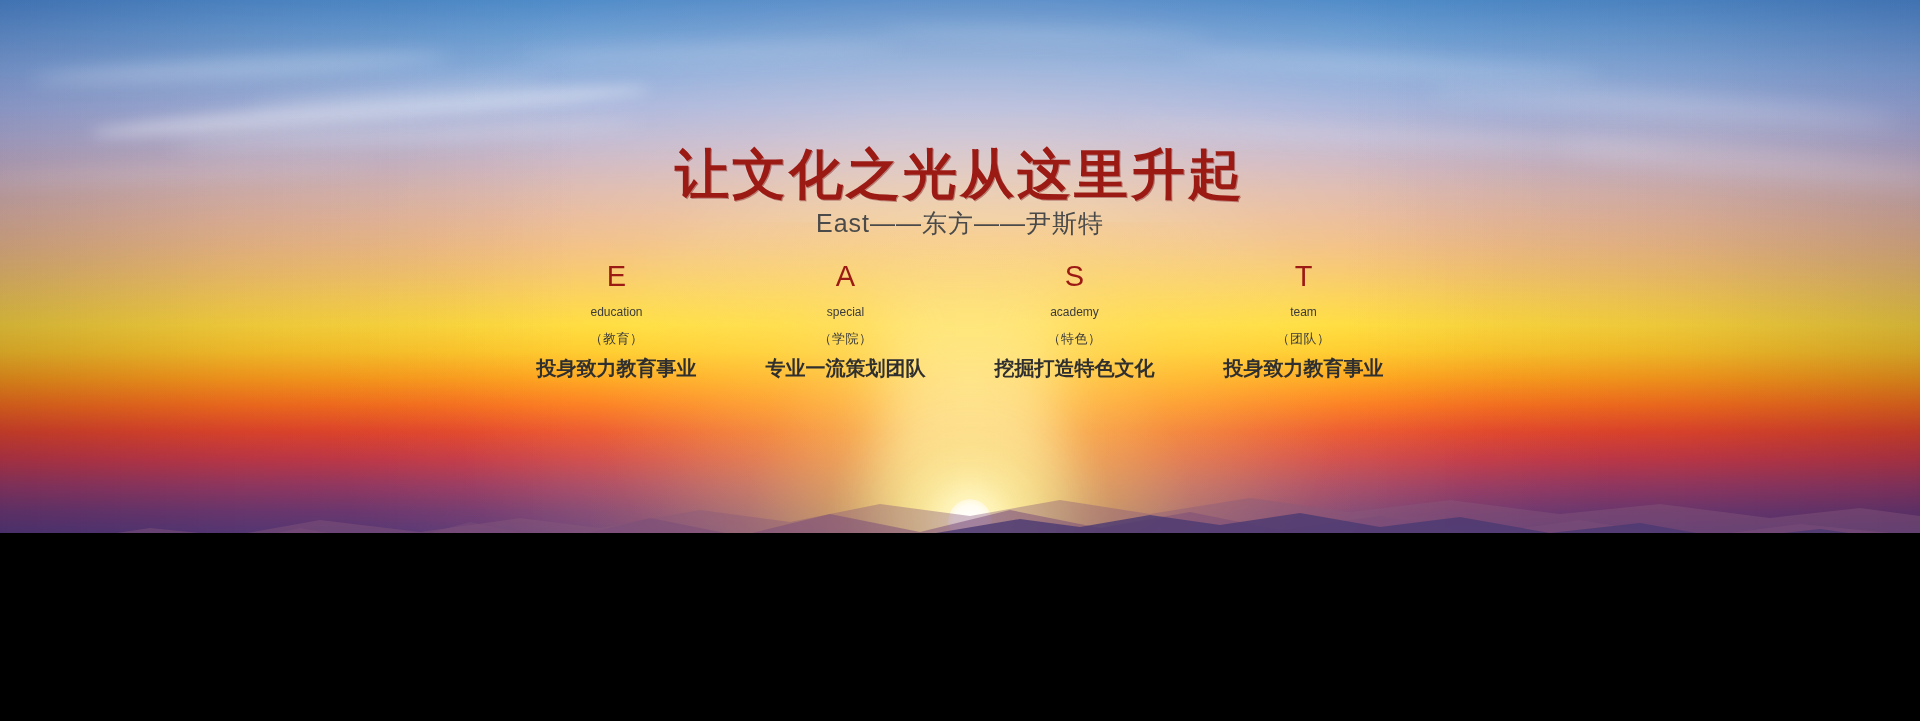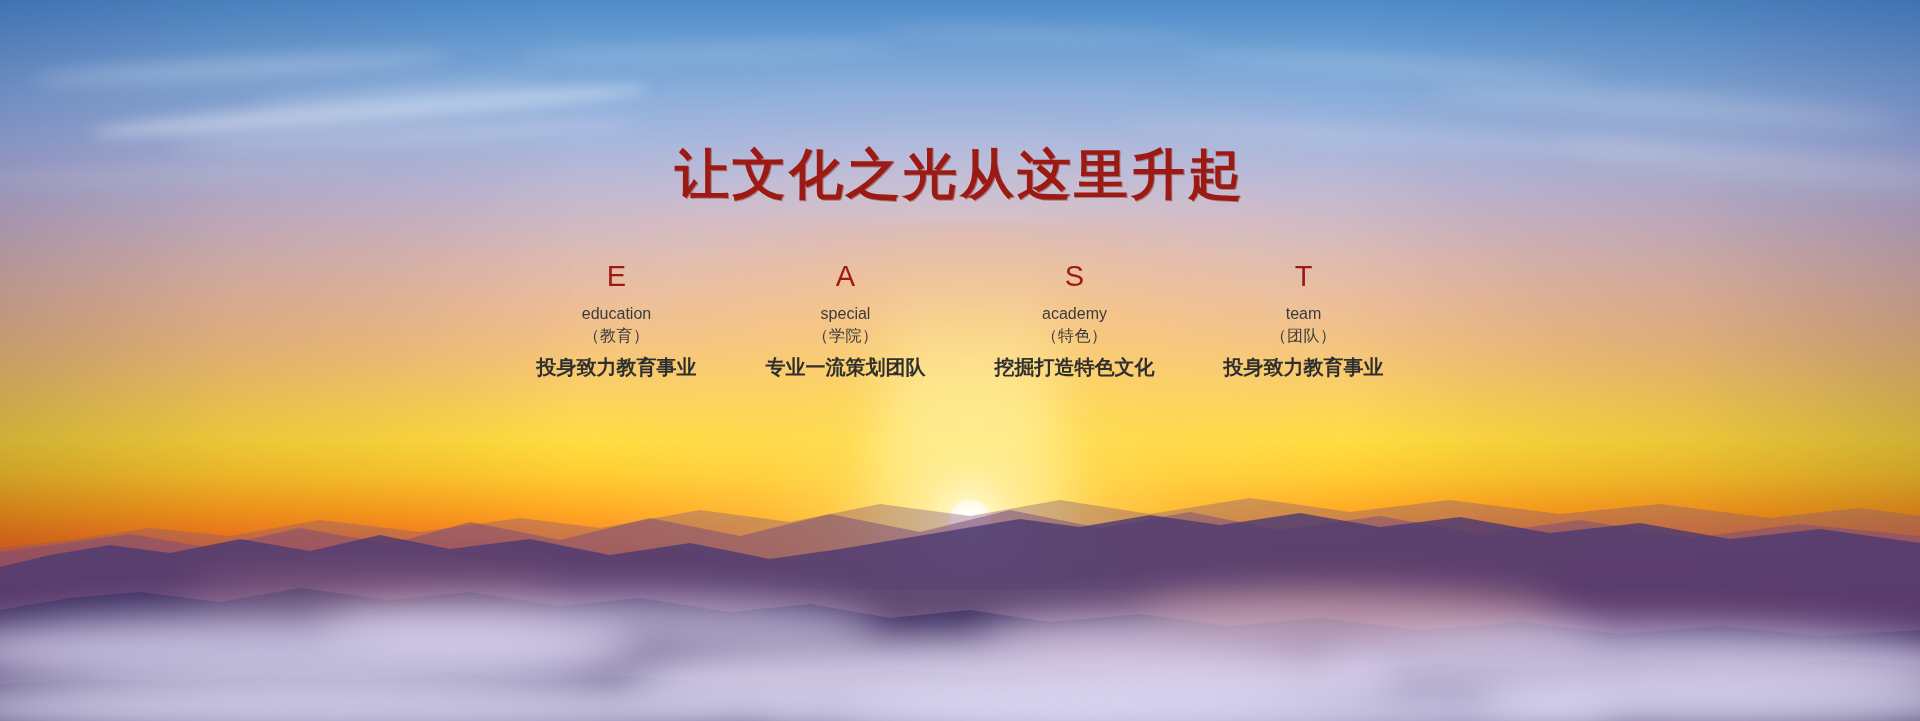--- a/index.html
+++ b/index.html
@@ -5,21 +5,21 @@
   * { margin:0; padding:0; box-sizing:border-box; }
   html,body{ background:#000; }
   body{
     font-family:"Liberation Sans","DejaVu Sans",sans-serif;
     width:1920px; height:721px; overflow:hidden;
   }
 
   
   .banner{
     position:relative;
-    width:1920px; height:721px;
+    width:1920px; height:533px;
     overflow:hidden;
     isolation:isolate;
   }
 
   
   .sky{
     position:absolute; inset:0;
     background:linear-gradient(to bottom,
       #4f8cc9 0%,
       #6a9dd2 6%,
@@ -151,27 +151,27 @@
     width:229px;
     display:flex; flex-direction:column; align-items:center;
   }
   .col-letter{
     font-size:29px; font-weight:400;
     color:#9c1a14;
     line-height:1;
     margin-bottom:15px;
   }
   .col-en{
-    font-size:16px; font-weight:400;
+    font-size:12px; font-weight:400;
     color:#3b3b3b;
     line-height:1;
-    margin-bottom:6px;
+    margin-bottom:14px;
   }
   .col-cn-paren{
-    font-size:16px; font-weight:400;
+    font-size:13px; font-weight:400;
     color:#3b3b3b;
     line-height:1;
     margin-bottom:13px;
     letter-spacing:.5px;
   }
   .col-desc{
     font-size:20px; font-weight:bold;
     color:#2f2f2f;
     line-height:1;
     white-space:nowrap;
@@ -255,20 +255,21 @@
     <div class="mist" style="left:760px;  top:678px; width:860px; height:70px;  background:rgba(224,220,248,.84);"></div>
     <div class="mist" style="left:1480px; top:668px; width:520px; height:68px;  background:rgba(226,220,246,.78);"></div>
     <div class="mist" style="left:1140px; top:588px; width:420px; height:40px;  background:rgba(255,196,170,.34);"></div>
     <div class="mist" style="left:180px;  top:576px; width:380px; height:30px;  background:rgba(255,188,178,.26);"></div>
   </div>
 
   <div class="content">
 
     <div class="headline">让文化之光从这里升起</div>
 
+    <div class="subtitle">East——东方——尹斯特</div>
 
     <div class="cols">
 
       <div class="col">
         <div class="col-letter">E</div>
         <div class="col-en">education</div>
         <div class="col-cn-paren">（教育）</div>
         <div class="col-desc">投身致力教育事业</div>
       </div>
 

